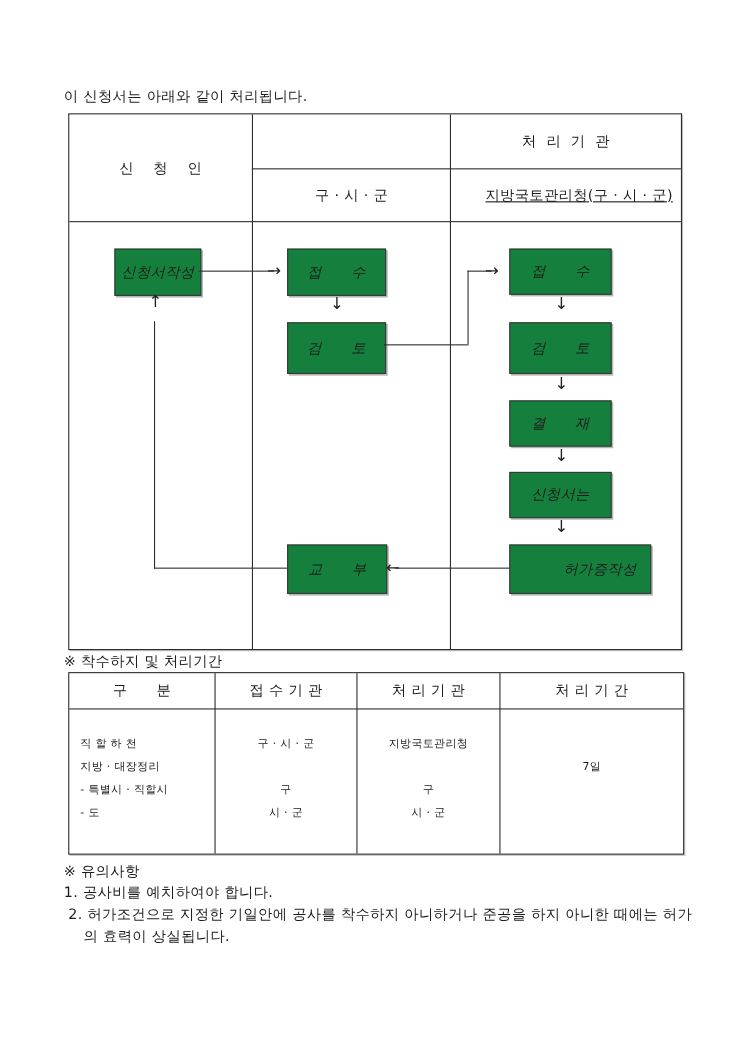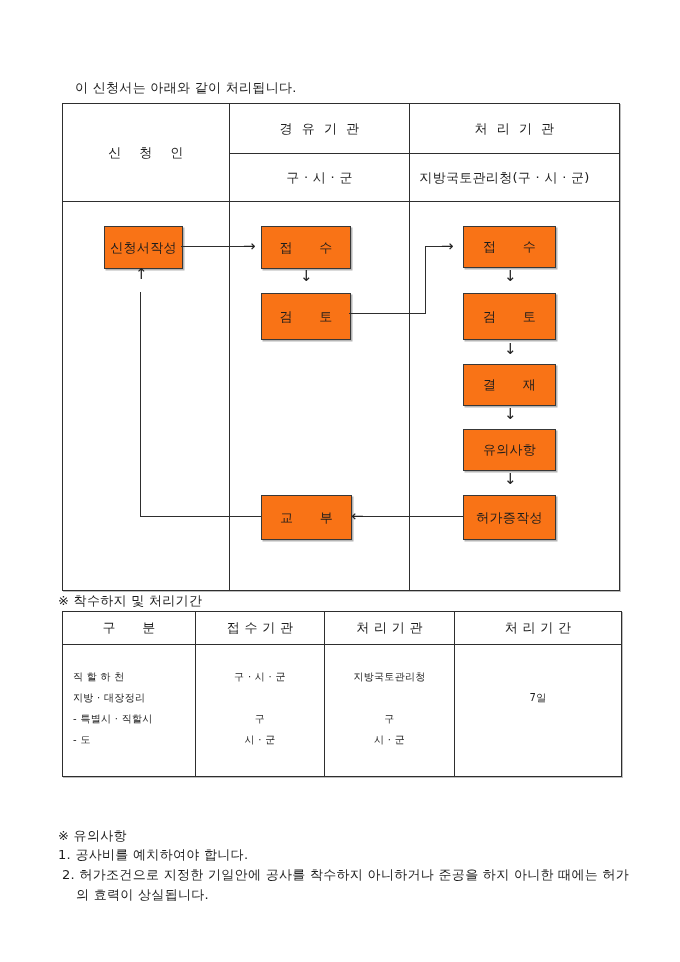--- a/index.html
+++ b/index.html
@@ -9,62 +9,61 @@
     font-family:"DejaVu Sans","Liberation Sans",sans-serif;
     color:#1c1c1c;
   }
   .abs { position:absolute; }
   .txt { white-space:pre; font-size:13px; letter-spacing:0.3px; }
   .cell { display:flex; align-items:center; justify-content:center; text-align:center; }
   .tframe { border:1px solid #2e2e2e; box-shadow:1px 1px 0 #bdbdbd; background:#fff; }
   .hline { background:#2e2e2e; height:1px; }
   .vline { background:#2e2e2e; width:1px; }
   .fbox {
-    position:absolute; border:1px solid #383838; background:#f97316;
+    position:absolute; border:1px solid #383838; background:#15803d;
     box-shadow:1.5px 1.5px 0 #b5b5b5;
     display:flex; align-items:center; justify-content:center;
-    font-size:13px; white-space:pre; letter-spacing:0.3px;
+    font-size:13px; white-space:pre; letter-spacing:0.3px;font-style:italic;
   }
   .arrow { position:absolute; font-size:15px; line-height:1; color:#222; white-space:pre; }
   .tline { min-height:21px; line-height:21px; font-size:10px; white-space:pre; letter-spacing:0.3px; }
-  .note { position:absolute; font-size:13px; white-space:pre; letter-spacing:0.3px;margin-top:44px; }
+  .note { position:absolute; font-size:13px; white-space:pre; letter-spacing:0.3px; }
 </style>
 </head>
 <body>
 
 <div class="page">
 
-  <div class="abs txt" style="left:75px; top:79px;text-align:center;">이 신청서는 아래와 같이 처리됩니다.</div>
+  <div class="abs txt" style="left:58px; top:79px;text-align:center;">이 신청서는 아래와 같이 처리됩니다.</div>
 
   <div class="abs tframe" style="left:62px; top:103px; width:556px; height:486px;">
 
     <div class="abs vline" style="left:166px; top:0; height:100%;"></div>
     <div class="abs vline" style="left:346px; top:0; height:100%;"></div>
 
     <div class="abs hline" style="left:166px; top:49px; width:390px;"></div>
 
     <div class="abs hline" style="left:0; top:97px; width:100%;"></div>
 
     <div class="abs cell txt" style="left:0; top:0; width:166px; height:97px;">신    청    인</div>
-    <div class="abs cell txt" style="left:167px; top:0; width:179px; height:49px;">경  유  기  관</div>
     <div class="abs cell txt" style="left:347px; top:0; width:209px; height:49px;">처  리  기  관</div>
     <div class="abs cell txt" style="left:167px; top:50px; width:179px; height:47px;">구 · 시 · 군</div>
-    <div class="abs cell txt" style="left:337px; top:50px; width:209px; height:47px;">지방국토관리청(구 · 시 · 군)</div>
+    <div class="abs cell txt" style="left:359px; top:50px; width:209px; height:47px;text-decoration:underline;">지방국토관리청(구 · 시 · 군)</div>
 
     <div class="fbox" style="left:41px; top:122px; width:77px; height:41px;">신청서작성</div>
 
     <div class="fbox" style="left:198px; top:122px; width:88px; height:41px;">접      수</div>
     <div class="fbox" style="left:198px; top:189px; width:88px; height:45px;">검      토</div>
     <div class="fbox" style="left:198px; top:391px; width:89px; height:43px;">교      부</div>
 
     <div class="fbox" style="left:400px; top:122px; width:91px; height:40px;">접      수</div>
     <div class="fbox" style="left:400px; top:189px; width:91px; height:45px;">검      토</div>
     <div class="fbox" style="left:400px; top:260px; width:91px; height:40px;">결      재</div>
-    <div class="fbox" style="left:400px; top:325px; width:91px; height:40px;">유의사항</div>
-    <div class="fbox" style="left:400px; top:391px; width:91px; height:43px;">허가증작성</div>
+    <div class="fbox" style="left:400px; top:325px; width:91px; height:40px;">신청서는</div>
+    <div class="fbox" style="left:400px; top:391px; width:91px; height:43px;padding-left:36px;">허가증작성</div>
 
     <div class="abs hline" style="left:118px; top:142px; width:68px;"></div>
     <div class="arrow" style="left:180px; top:135px;">→</div>
 
     <div class="arrow" style="left:237px; top:165px;">↓</div>
 
     <div class="abs hline" style="left:286px; top:209px; width:76px;"></div>
     <div class="abs vline" style="left:362px; top:142px; height:68px;"></div>
     <div class="abs hline" style="left:362px; top:142px; width:22px;"></div>
     <div class="arrow" style="left:378px; top:135px;">→</div>

